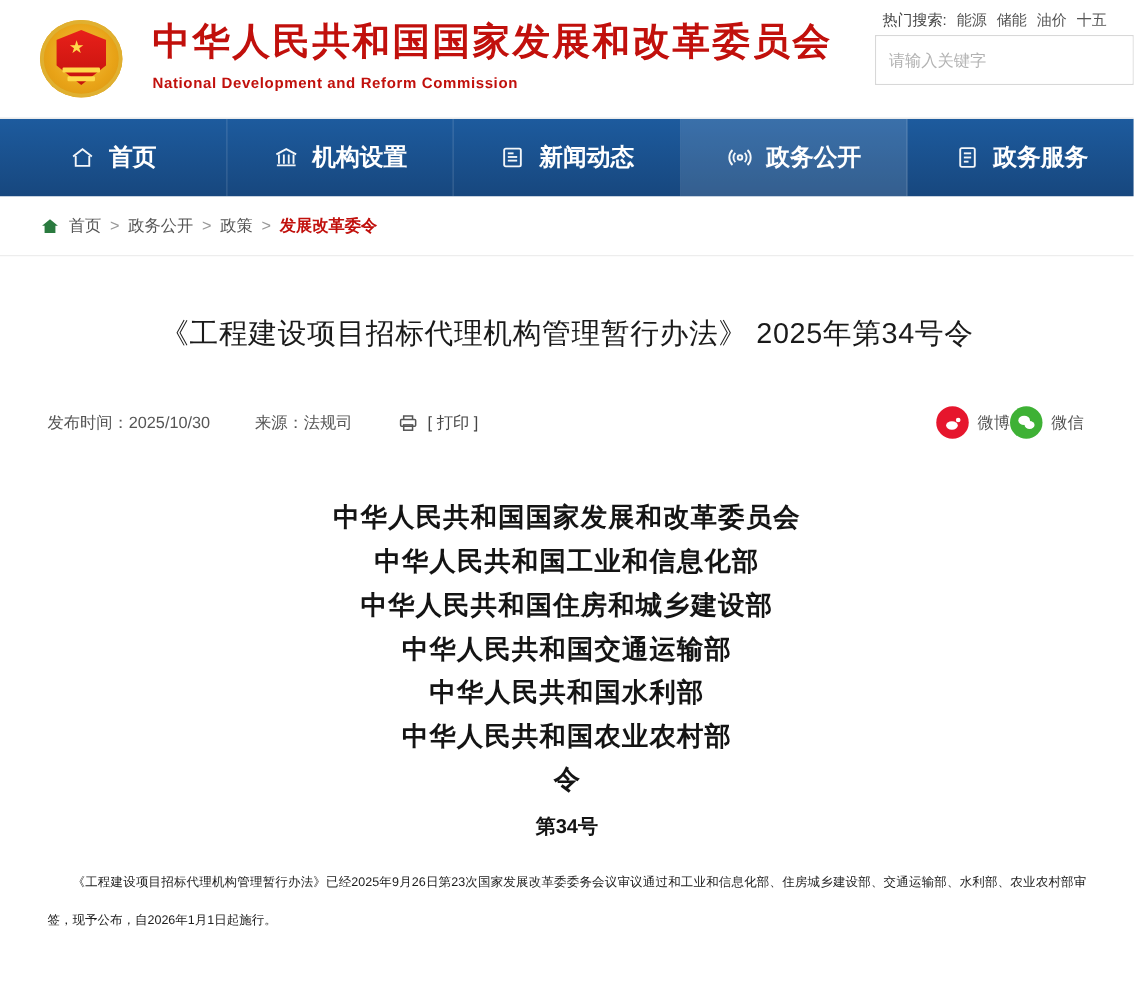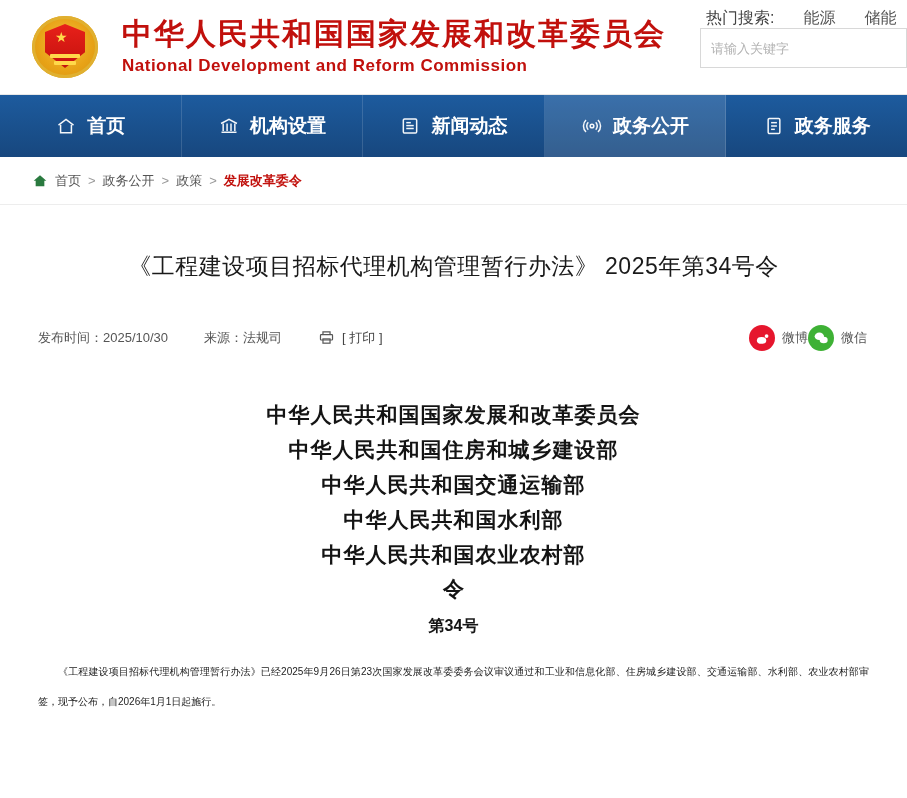--- a/index.html
+++ b/index.html
@@ -68,46 +68,46 @@
   .titles { margin-left: 20px; }
   .title-cn {
     font-size: 30px;
     font-weight: bold;
     color: #c1100c;
     letter-spacing: 2px;
     line-height: 38px;
     white-space: nowrap;
   }
   .title-en {
-    font-size: 17px;
+    font-size: 12px;
     font-weight: bold;
     color: #c1100c;
     letter-spacing: 0.5px;
     line-height: 26px;
     white-space: nowrap;
   }
 
   .search-area {
     position: absolute;
     right: 0; top: 0;
     width: 207px;
     height: 95px;
   }
   .hot-row {
     display: flex;
     align-items: center;
     gap: 8px;
-    font-size: 16px;
+    font-size: 12px;
     color: #555;
     padding: 8px 4px 0 6px;
     white-space: nowrap;
     overflow: hidden;
   }
   .hot-label { color: #444; }
-  .hot-kw { color: #555; cursor: pointer; margin-left: 21px; }
+  .hot-kw { color: #555; cursor: pointer; }
   .search-box {
     position: absolute;
     left: 0; top: 28px;
     width: 207px;
     height: 40px;
     border: 1px solid #d8d8d8;
     background: #4d7c0f;
     display: flex;
     align-items: center;
   }
@@ -186,21 +186,21 @@
     padding-bottom: 14px;
     display: flex;
     align-items: center;
     font-size: 13px;
     color: #555;
     position: relative;
   }
   .meta .m { margin-right: 36px; white-space: nowrap; }
   .meta .print {
     display: inline-flex;
-    align-items: flex-start;
+    align-items: flex-end;
     gap: 7px;
     cursor: pointer;
     color: #444;
   }
   .printer svg { display:block; }
   .share {
     position: absolute;
     right: 2px; top: -4px;
     display: flex;
     align-items: center;
@@ -408,20 +408,21 @@
             <ellipse cx="16" cy="15" rx="6" ry="4.8"></ellipse>
           </svg>
         </span>
         <span>微信</span>
       </span>
     </span>
   </div>
 
   <div class="issuers">
     <div>中华人民共和国国家发展和改革委员会</div>
+    <div>中华人民共和国工业和信息化部</div>
     <div>中华人民共和国住房和城乡建设部</div>
     <div>中华人民共和国交通运输部</div>
     <div>中华人民共和国水利部</div>
     <div>中华人民共和国农业农村部</div>
   </div>
 
   <div class="ling">令</div>
 
   <div class="order-no">第34号</div>
 

